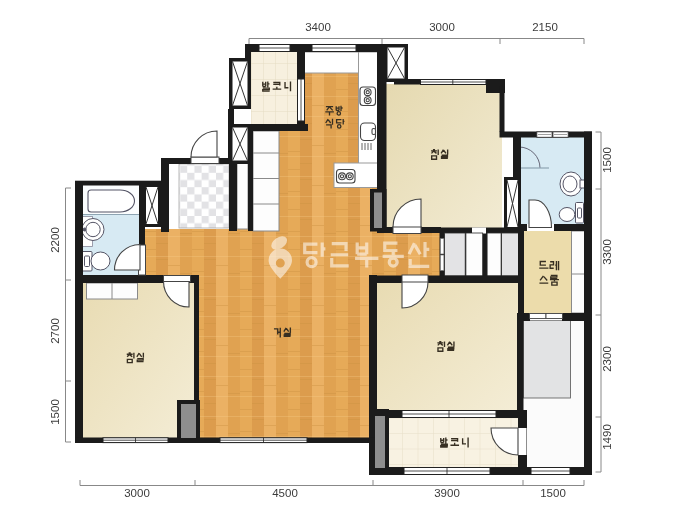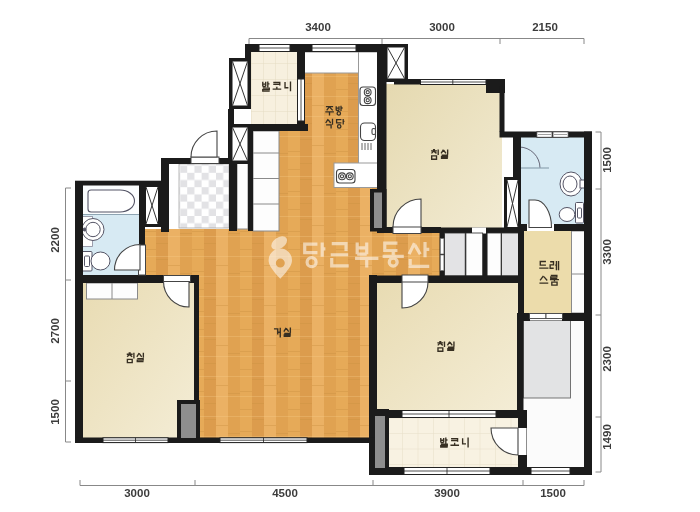--- a/index.html
+++ b/index.html
@@ -1,16 +1,16 @@
 <!DOCTYPE html>
 <html><head>
 <meta charset="utf-8">
 <style>
 html,body{margin:0;padding:0;background:#fff;}
-#plan{width:636px;height:512px;position:relative;font-family:"Liberation Sans",sans-serif;font-weight:bold;}
+#plan{width:636px;height:512px;position:relative;font-family:"Liberation Sans",sans-serif;}
 text{font-family:"Liberation Sans",sans-serif;}
 </style>
 </head>
 <body>
 <div id="plan">
 <svg width="700" height="512" viewBox="0 0 700 512">
 <defs>
 <pattern id="wd" width="48" height="40" patternUnits="userSpaceOnUse">
 <rect x="0" y="0" width="12" height="40" fill="#e6aa58"></rect>
 <rect x="12" y="0" width="12" height="40" fill="#dc9c4d"></rect>

